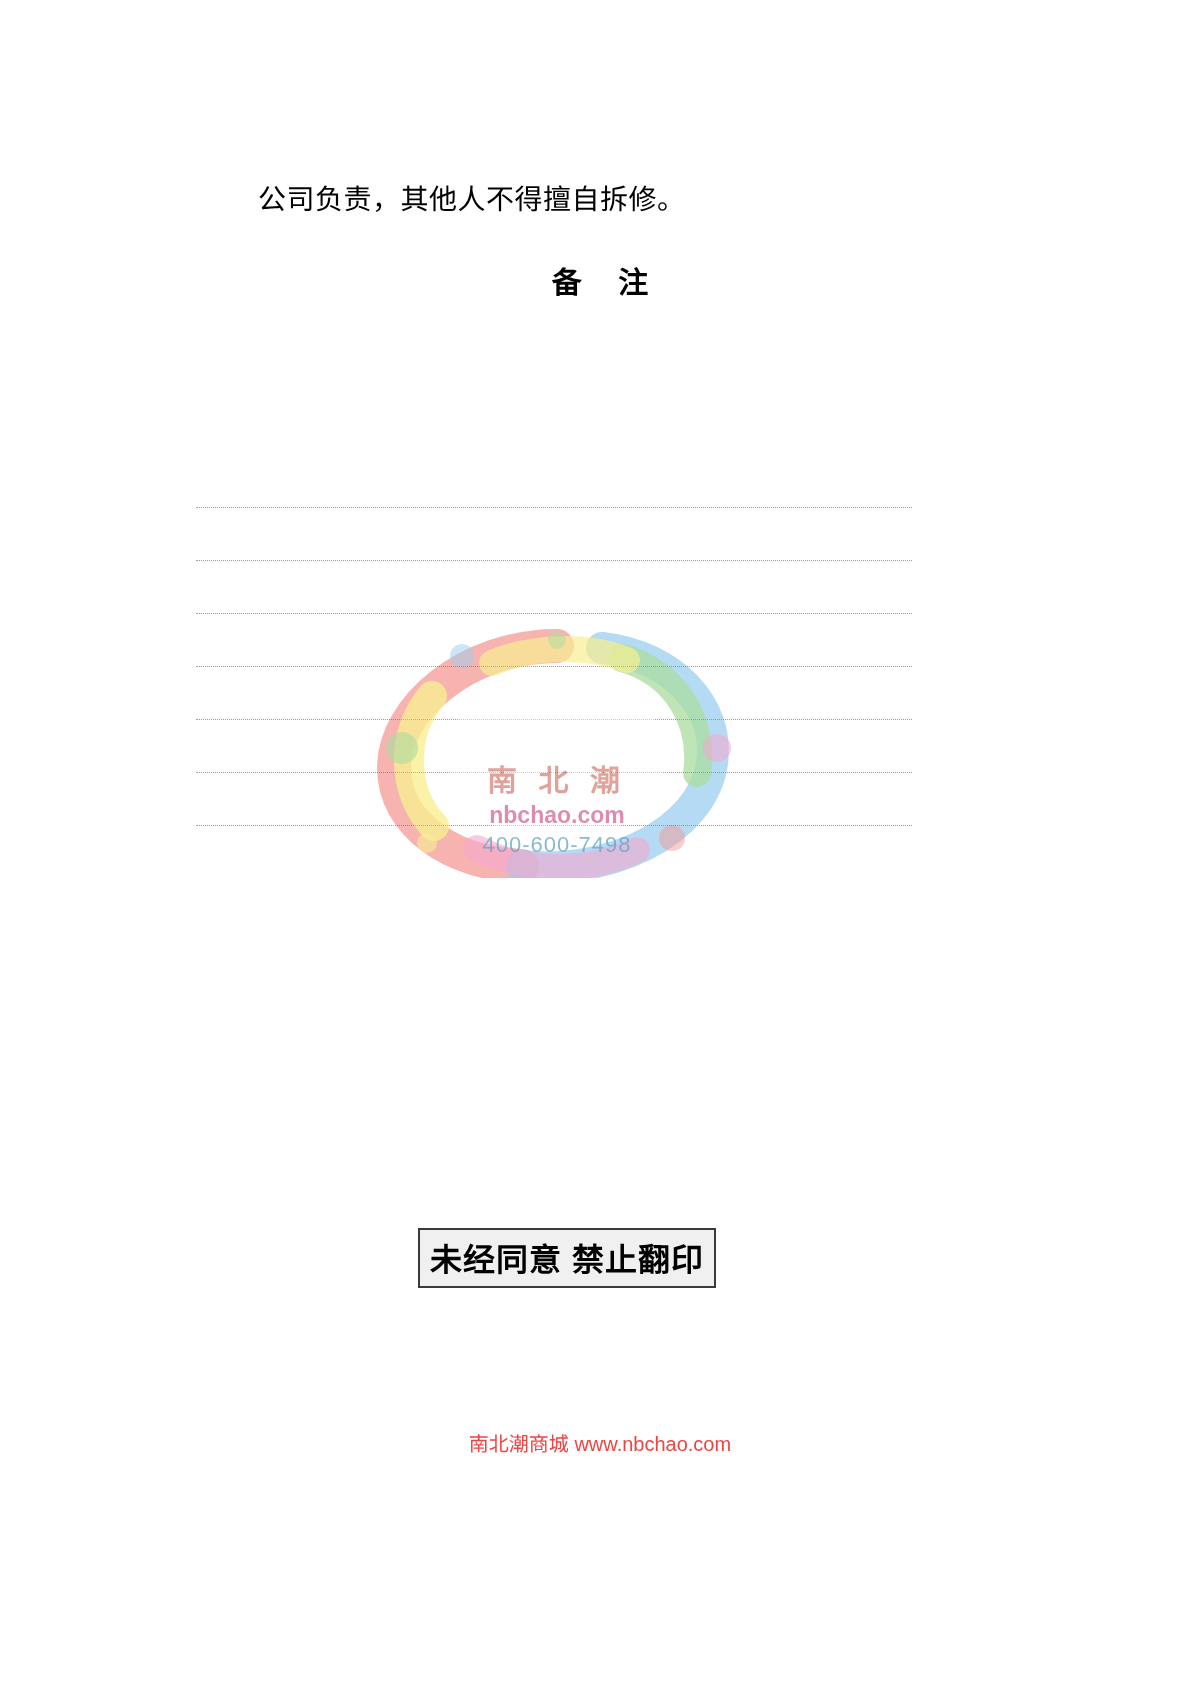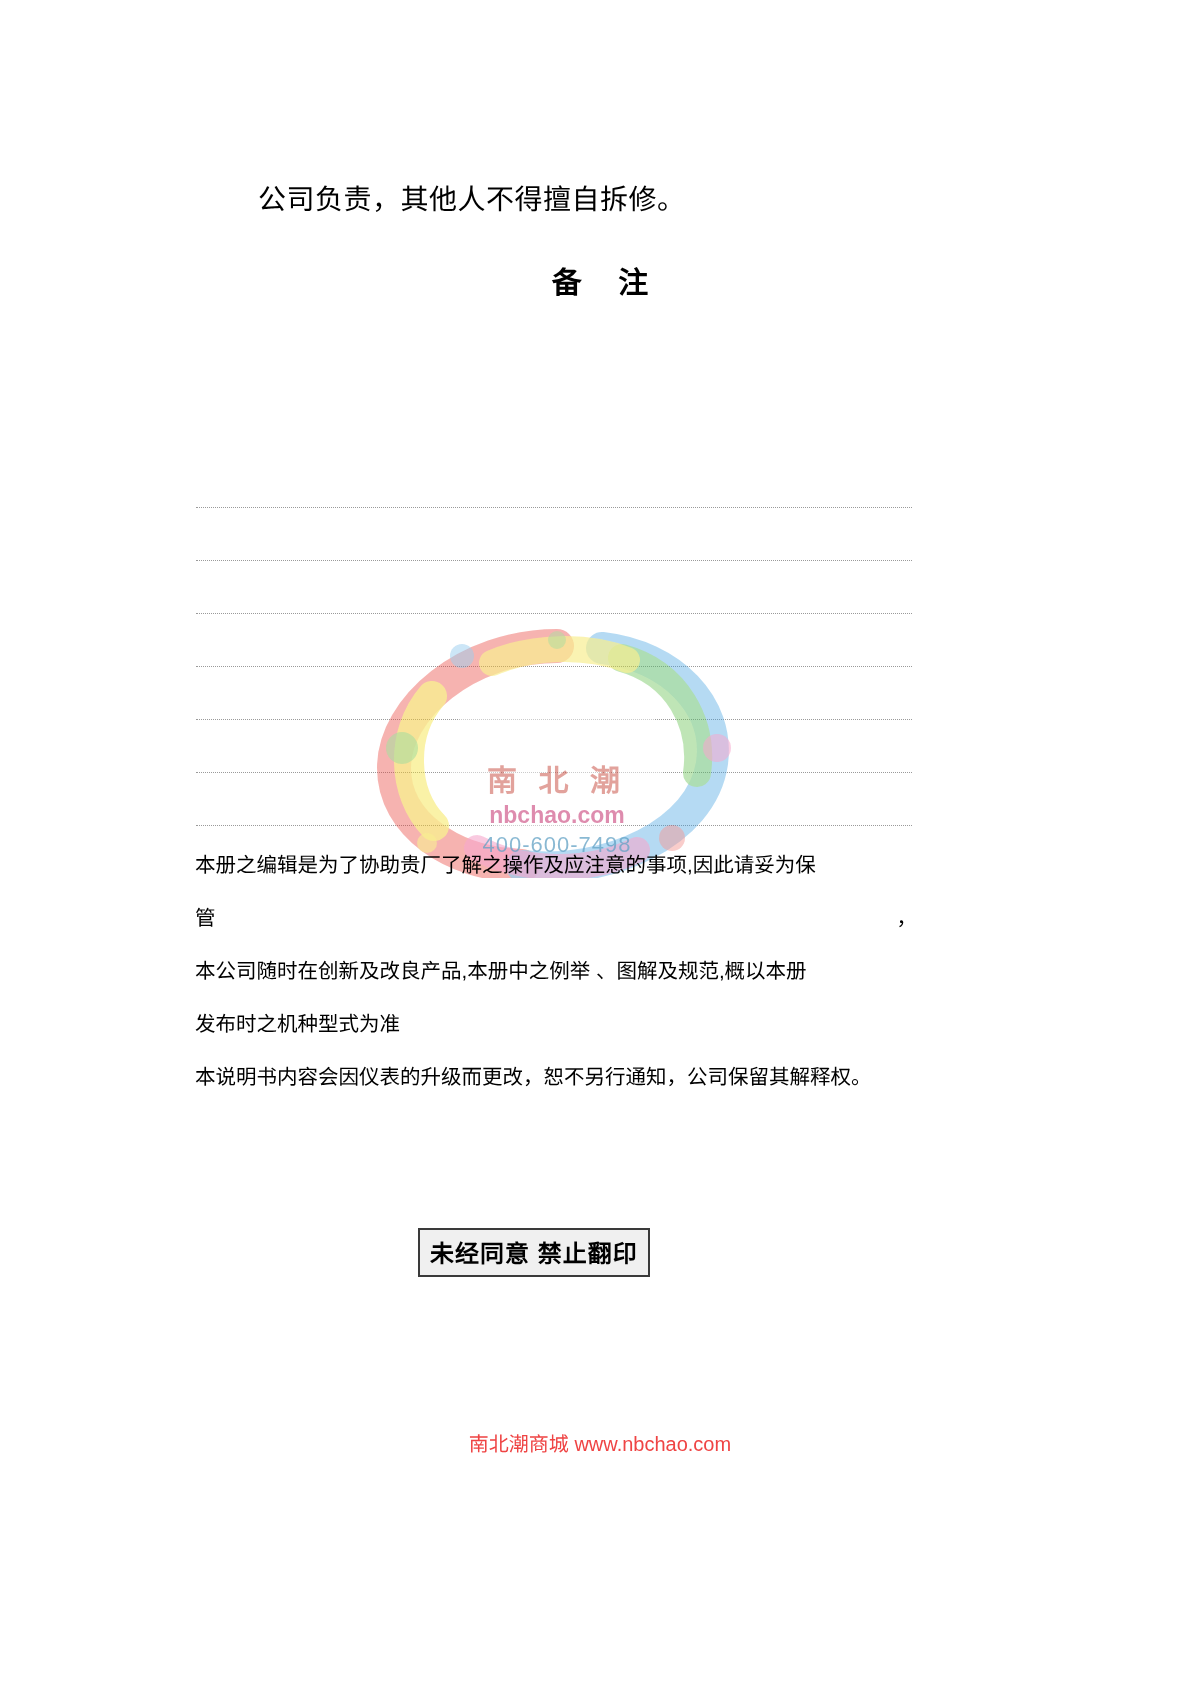--- a/index.html
+++ b/index.html
@@ -132,21 +132,21 @@
   }
 
   
   .stamp {
     position: absolute;
     left: 418px;
     top: 1228px;
     border: 2px solid #3a3a3a;
     background: #f0f0f0;
     padding: 4px 10px 6px 10px;
-    font-size: 24px;
+    font-size: 32px;
     font-weight: bold;
     letter-spacing: 1px;
     white-space: nowrap;
   }
 
   
   .footer {
     position: absolute;
     left: 0;
     right: 0;
@@ -195,28 +195,18 @@
         <ellipse cx="185" cy="128" rx="108" ry="86" fill="#ffffff" opacity="0.92"></ellipse>
       </g>
     </svg>
     <div class="wm-text">
       <div class="wm-cn">南 北 潮</div>
       <div class="wm-url">nbchao.com</div>
       <div class="wm-tel">400-600-7498</div>
     </div>
   </div>
 
-  <div class="lower">
-    <p class="p-justify">本册之编辑是为了协助贵厂了解之操作及应注意的事项,因此请妥为保</p>
-    <p class="comma-right">
-      <span>管</span>
-      <span>，</span>
-    </p>
-    <p class="p-justify">本公司随时在创新及改良产品,本册中之例举 、图解及规范,概以本册</p>
-    <p>发布时之机种型式为准</p>
-    <p>本说明书内容会因仪表的升级而更改，恕不另行通知，公司保留其解释权。</p>
-  </div>
 
   <div class="stamp">未经同意  禁止翻印</div>
 
   <div class="footer">南北潮商城  www.nbchao.com</div>
 
 </div>
 
 </body></html>

